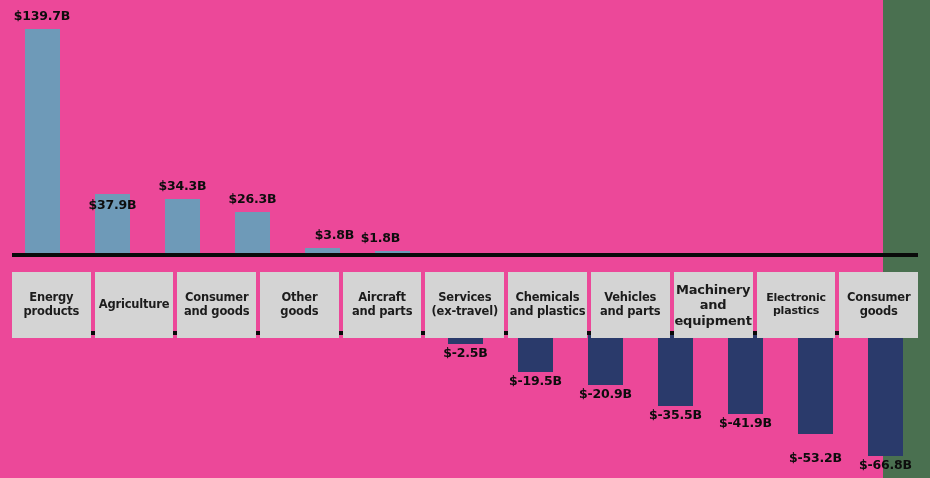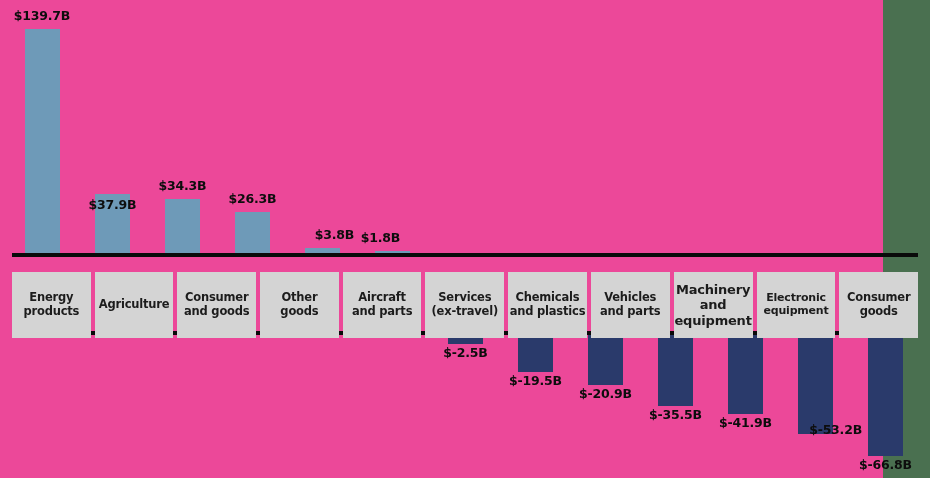--- a/index.html
+++ b/index.html
@@ -135,21 +135,21 @@
   <div class="val-label" style="left:136px; top:178px; width:93px;">$34.3B</div>
   <div class="val-label" style="left:206px; top:191px; width:93px;">$26.3B</div>
   <div class="val-label" style="left:288px; top:227px; width:93px;">$3.8B</div>
   <div class="val-label" style="left:334px; top:230px; width:93px;">$1.8B</div>
 
   <div class="val-label" style="left:419px; top:345px; width:93px;">$-2.5B</div>
   <div class="val-label" style="left:489px; top:373px; width:93px;">$-19.5B</div>
   <div class="val-label" style="left:559px; top:386px; width:93px;">$-20.9B</div>
   <div class="val-label" style="left:629px; top:407px; width:93px;">$-35.5B</div>
   <div class="val-label" style="left:699px; top:415px; width:93px;">$-41.9B</div>
-  <div class="val-label" style="left:769px; top:422px; width:93px;text-align:right;">$-53.2B</div>
+  <div class="val-label" style="left:769px; top:450px; width:93px;">$-53.2B</div>
   <div class="val-label" style="left:839px; top:457px; width:93px;">$-66.8B</div>
 
   <div class="cat-strip">
     <div class="cat-cell">
       <span><b style="font-weight:600">Energy</b><br><b style="font-weight:600">products</b></span>
     </div>
     <div class="cat-cell">
       <span>Agriculture</span>
     </div>
     <div class="cat-cell">
@@ -167,20 +167,20 @@
     <div class="cat-cell">
       <span><b style="font-weight:600">Chemicals</b><br><b style="font-weight:600">and plastics</b></span>
     </div>
     <div class="cat-cell">
       <span><b style="font-weight:600">Vehicles</b><br><b style="font-weight:600">and parts</b></span>
     </div>
     <div class="cat-cell">
       <span style="font-size:13px"><b style="font-weight:600">Machinery</b><br><b style="font-weight:600">and equipment</b></span>
     </div>
     <div class="cat-cell">
-      <span style="font-size:11px"><b style="font-weight:600">Electronic</b><br><b style="font-weight:600">equipment</b></span>
+      <span style="font-size:11px"><b style="font-weight:600">Electronic</b><br><b style="font-weight:600">plastics</b></span>
     </div>
     <div class="cat-cell">
       <span><b style="font-weight:600">Consumer</b><br><b style="font-weight:600">goods</b></span>
     </div>
   </div>
 
 </div>
 
 </body></html>

